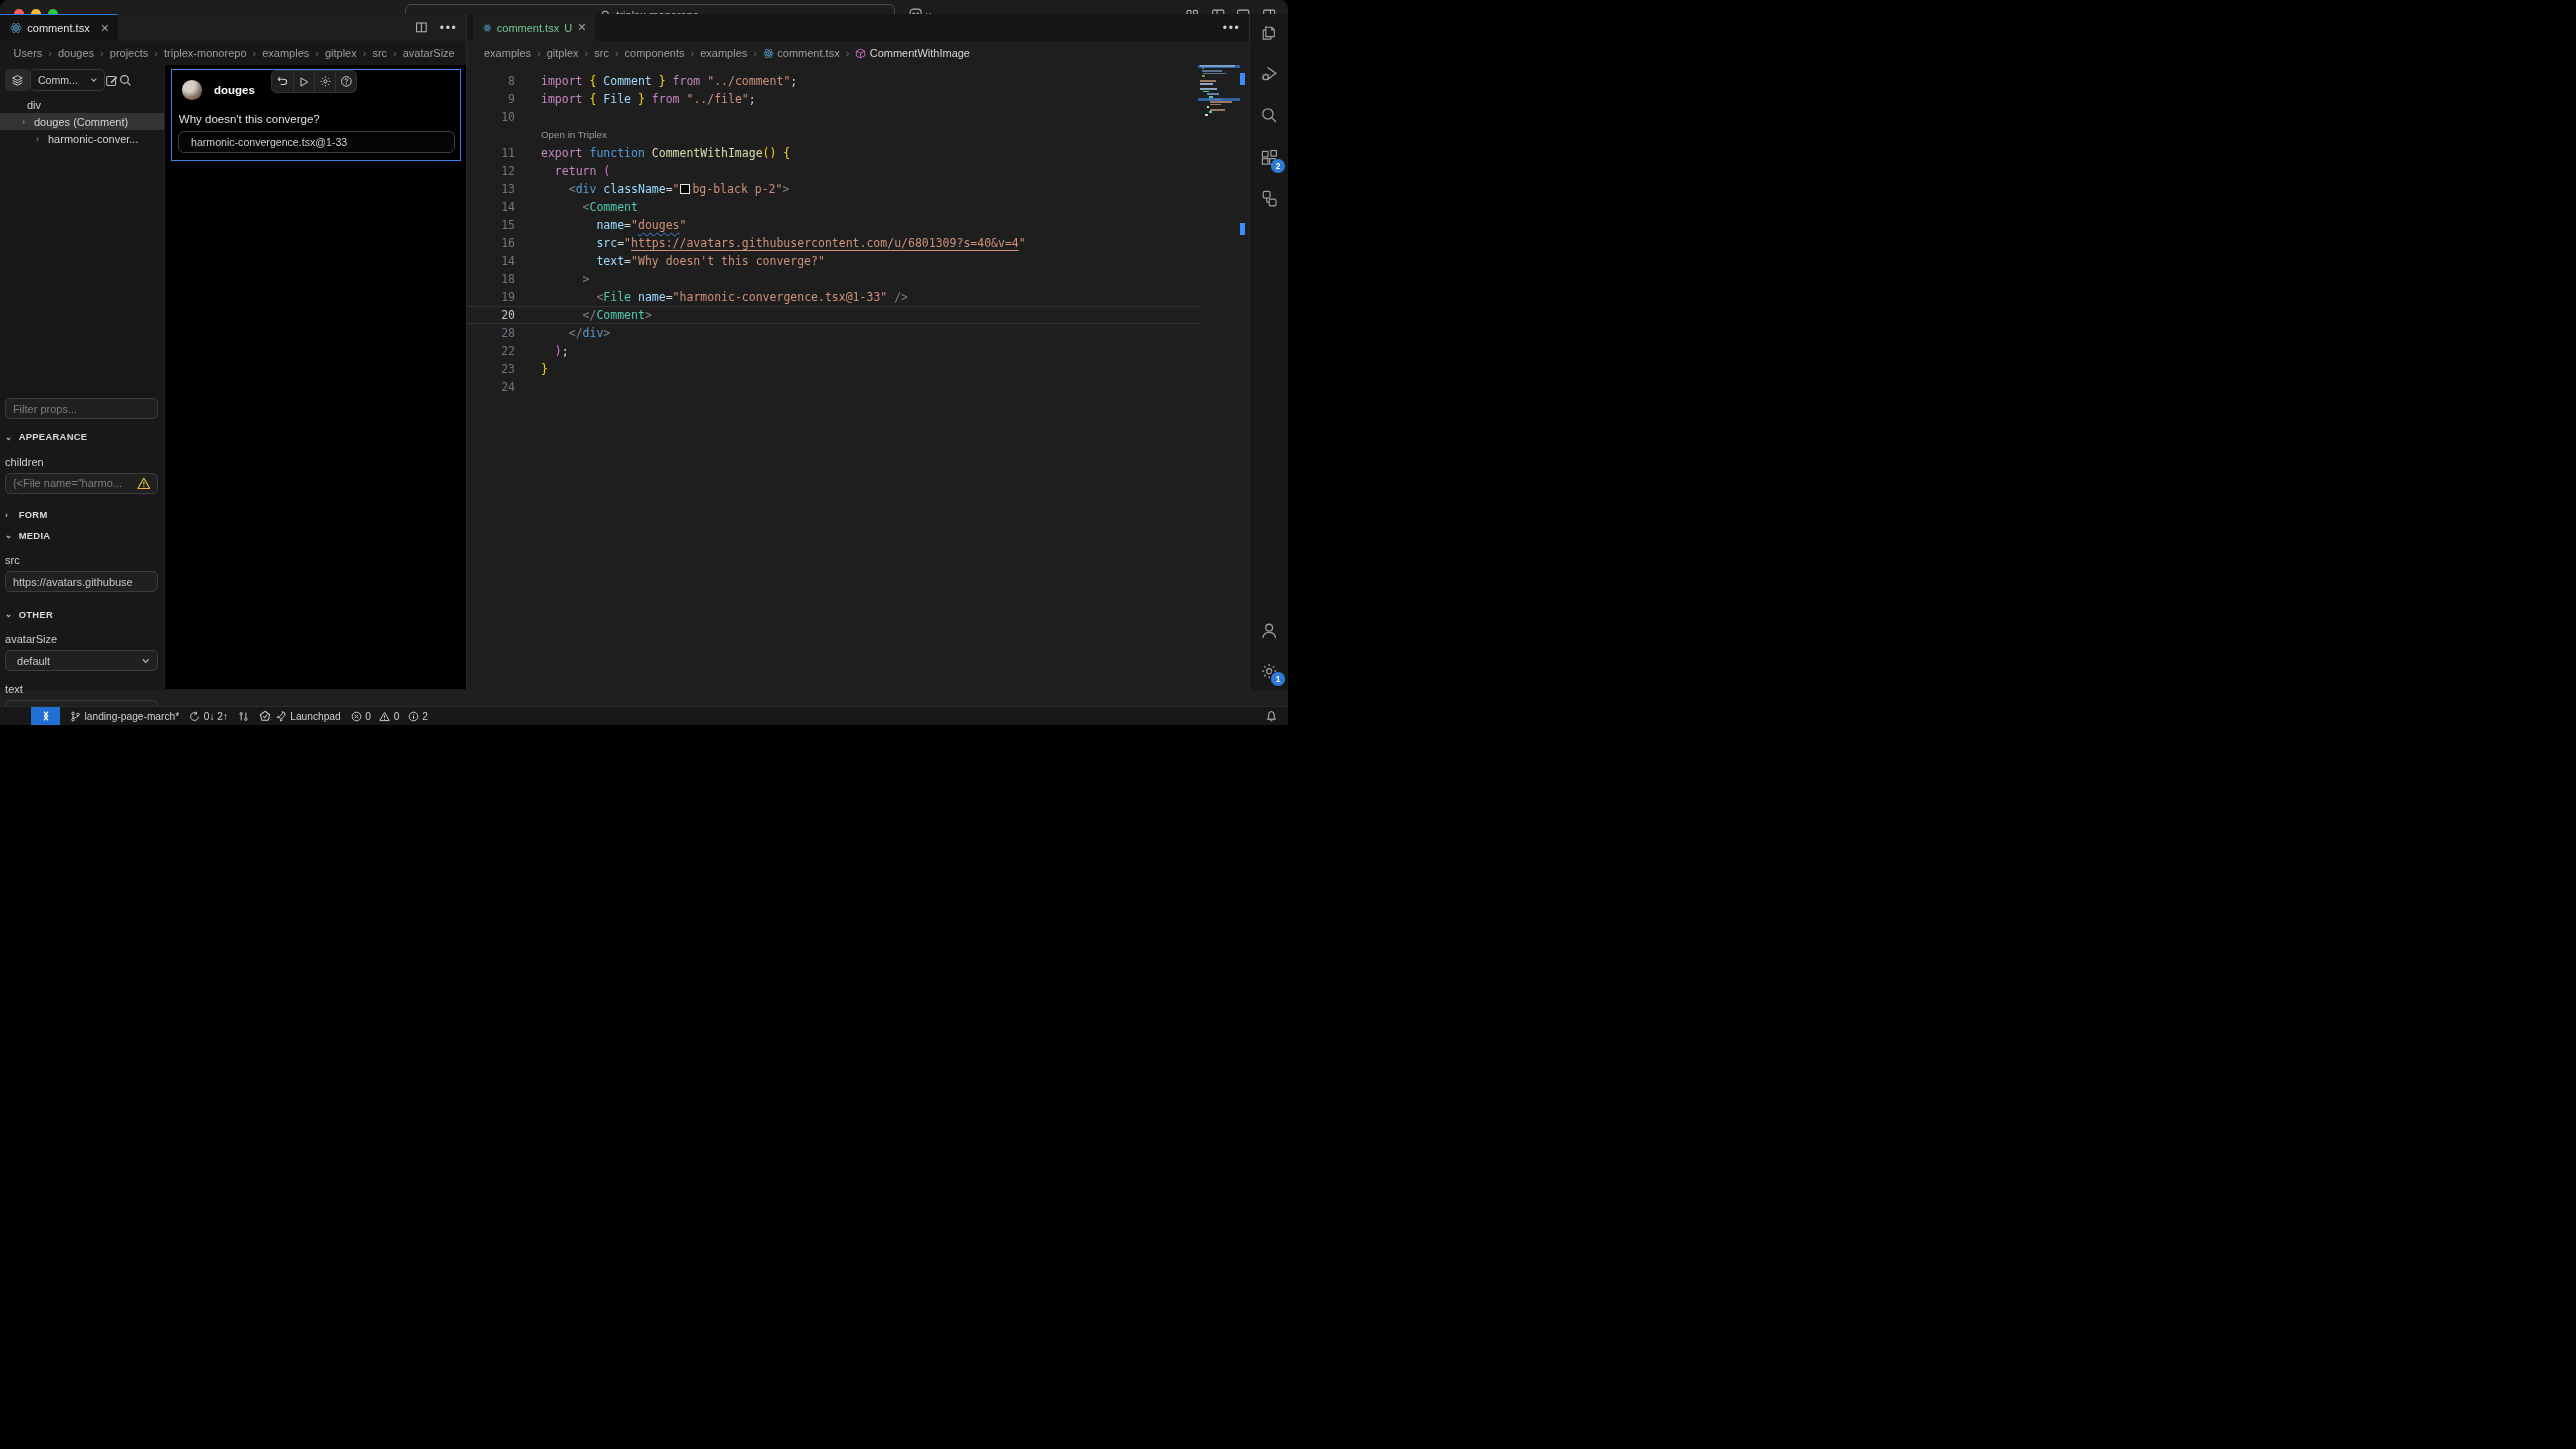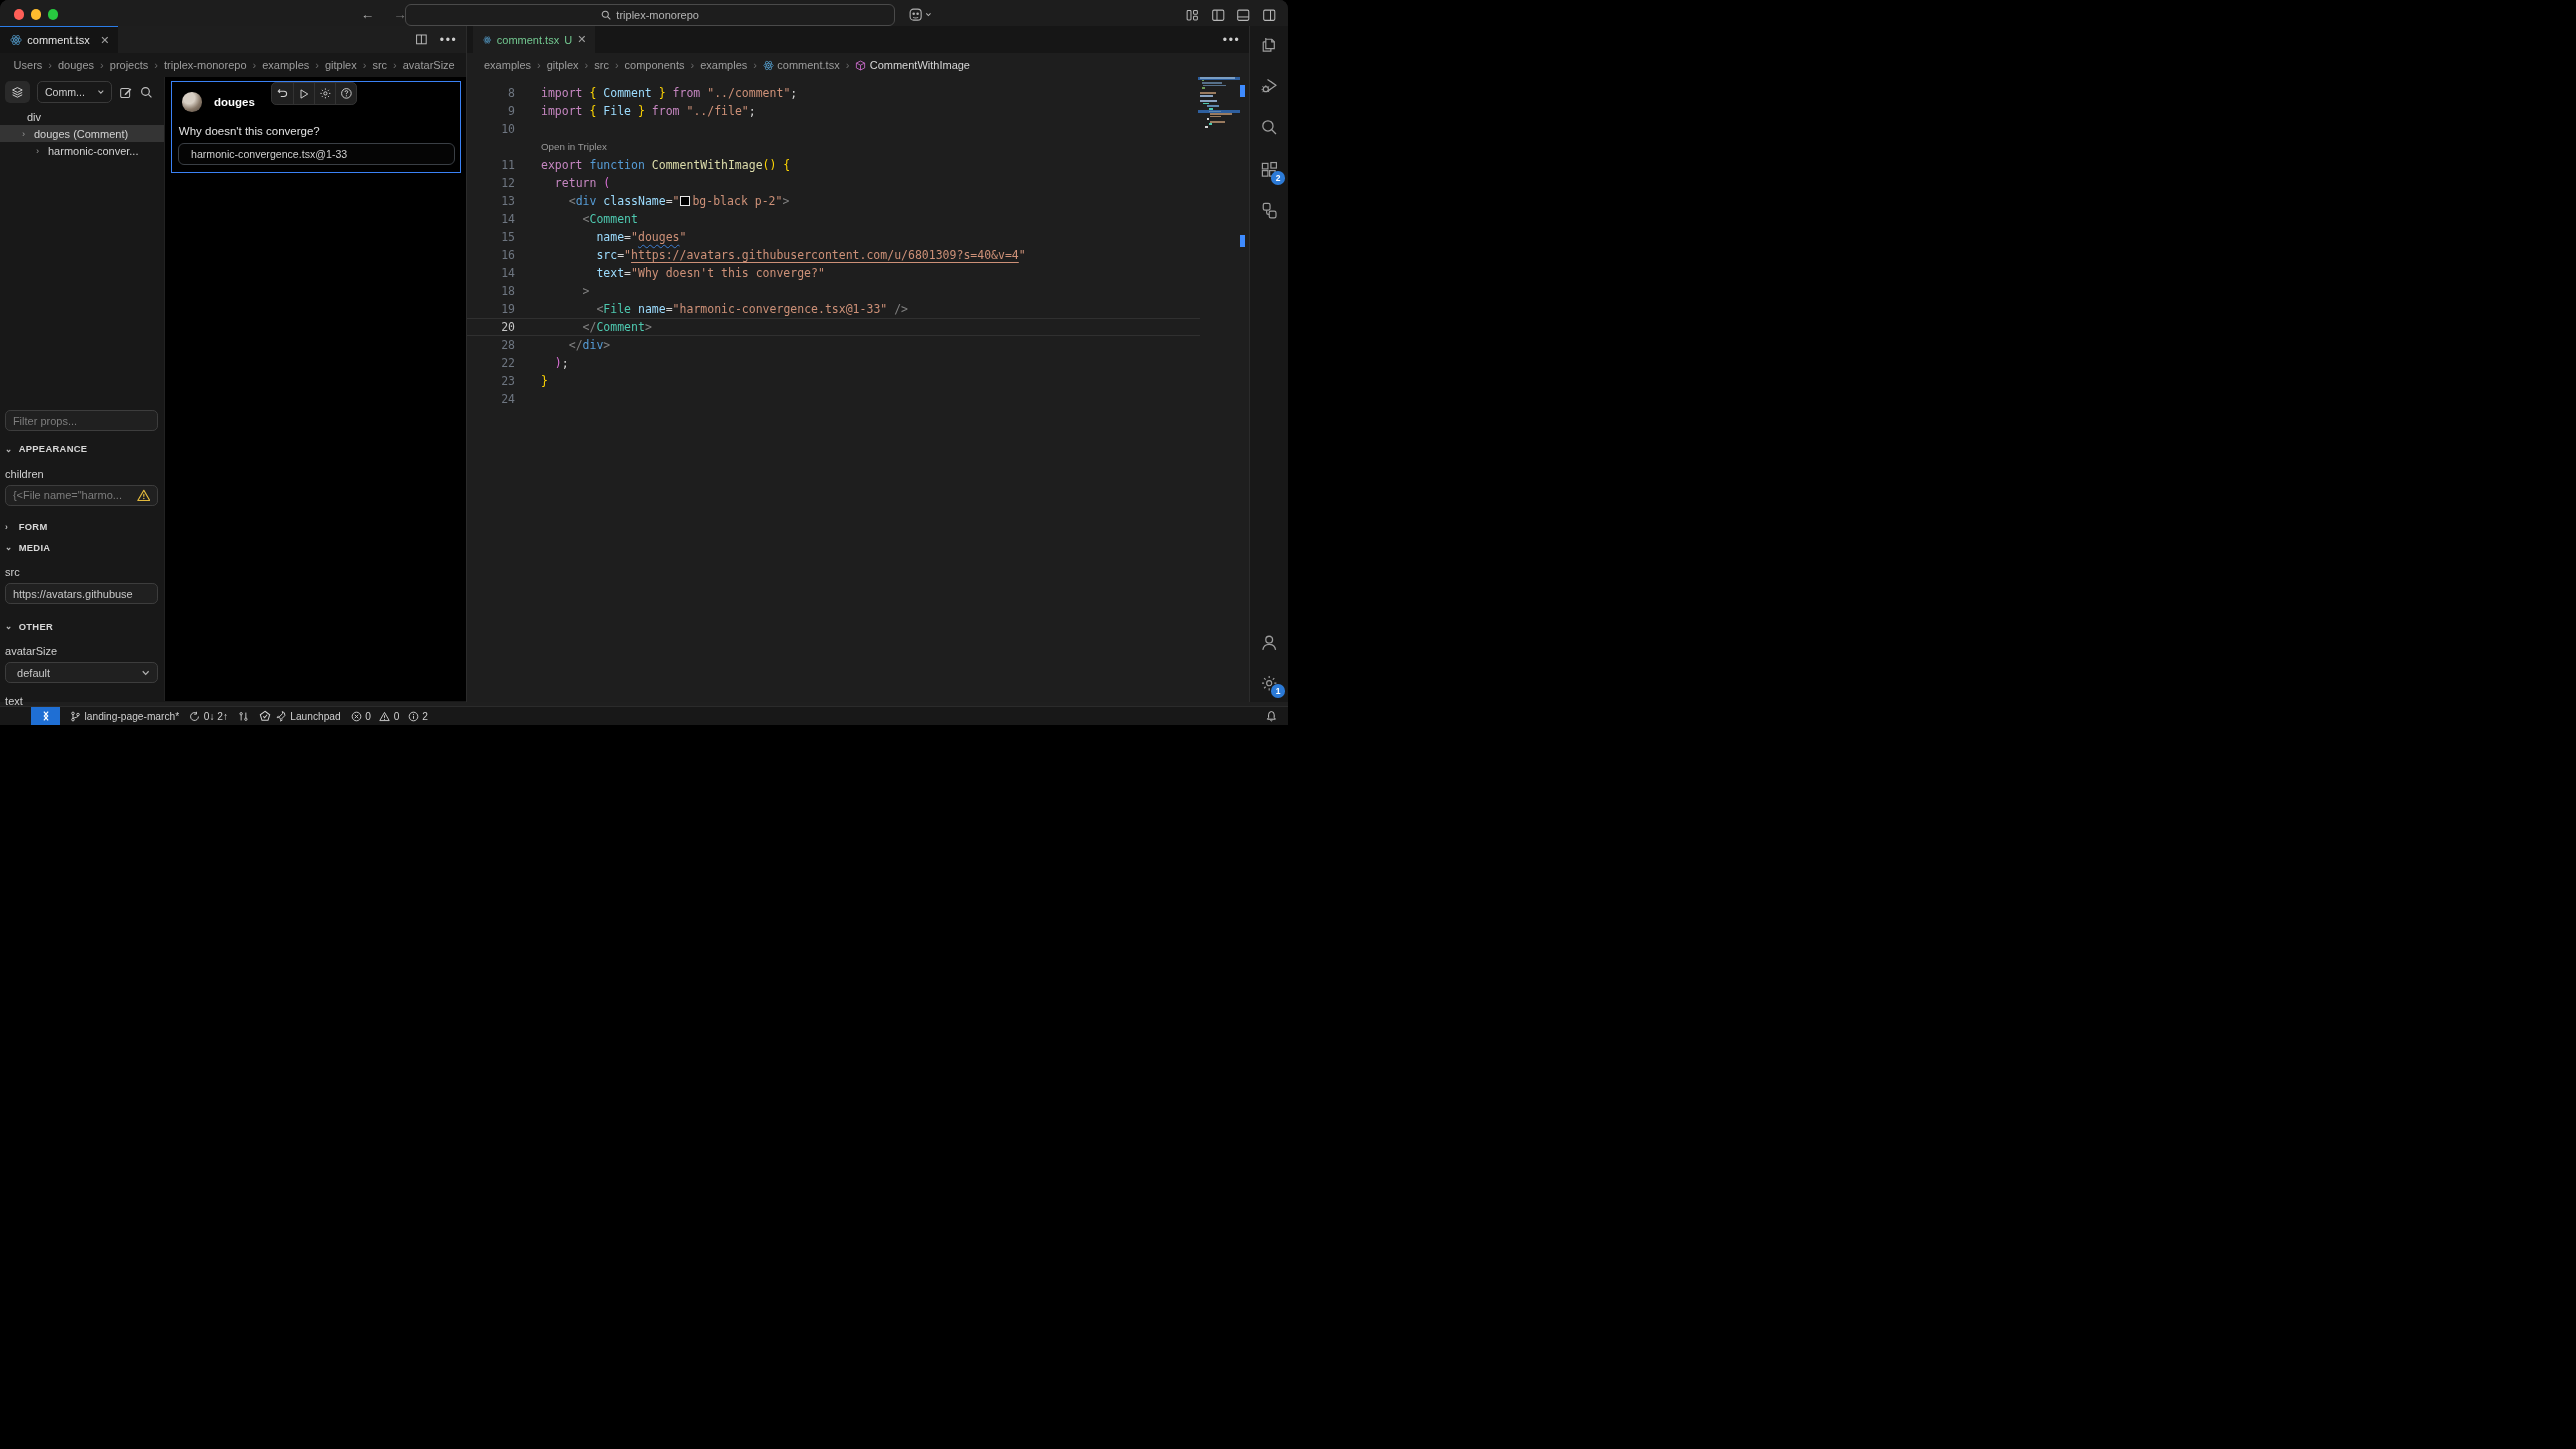--- a/index.html
+++ b/index.html
@@ -14,21 +14,21 @@
   .l-red{background:#ff5f57} .l-yellow{background:#febc2e} .l-green{background:#28c840}
   .navarrows { position:absolute; left:358px; top:5.1px; display:flex; gap:13.6px; }
   .navbtn { width:19px; height:19px; display:flex; align-items:center; justify-content:center; color:#b6b6b6; font-size:13.6px; }
   .navbtn.dim { color:#7a7a7a; }
   .urlbar { position:absolute; left:405px; top:4.3px; width:490px; height:22px; background:#1d1d1d; border:0.9px solid #4a4a4a; border-radius:6px; display:flex; align-items:center; justify-content:center; gap:5.1px; color:#b5b5b5; font-size:11px; }
   .profile-ico { position:absolute; left:908px; top:6.8px; display:flex; align-items:center; gap:1.7px; color:#b0b0b0; }
   .winicons { position:absolute; right:12px; top:7.7px; display:flex; gap:11px; color:#b8b8b8; }
   .winicons svg, .profile-ico svg { display:block; }
 
   
-  .main { position:absolute; top:26px; left:0; width:1288px; height:676px; }
+  .main { position:absolute; top:14px; left:0; width:1288px; height:676px; }
   .leftgroup { position:absolute; left:0; top:0; width:467px; height:676px; background:#181818; border-right:0.9px solid #2b2b2b; }
   .editorgroup { position:absolute; left:467px; top:0; width:782px; height:676px; background:#1e1e1e; }
   .activitybar { position:absolute; left:1249px; top:0; width:39px; height:676px; background:#181818; border-left:0.9px solid #2b2b2b; }
 
   
   .tabstrip { position:relative; height:27px; background:#1e1e1e; }
   .editorgroup .tabstrip { background:#161616; }
   .tab { position:absolute; left:0; top:0; height:27px; display:flex; align-items:center; gap:5.1px; padding:0 8.5px 0 10.2px; font-size:11px; }
   .tab.lefttab { width:118px; background:#141414; border-top:1.7px solid #2b7de9; color:#e5e5e5; }
   .tab.righttab { left:6px; width:122px; background:#1e1e1e; color:#73c991; }
@@ -41,21 +41,21 @@
   .editorgroup .breadcrumb { background:#1e1e1e; padding-left:17px; }
   .bc-item { display:flex; align-items:center; gap:3.4px; }
   .bc-sep { margin:0 6px; color:#6a6a6a; }
   .bc-last { color:#d6d6d6; }
 
   
   .left-body { position:absolute; top:51px; left:0; width:467px; height:624px; }
   .tree-col { position:absolute; left:0; top:0; width:164px; height:624px; background:#181818; }
   .preview { position:absolute; left:164px; top:0; width:302px; height:624px; background:#000; border-left:0.9px solid #222; }
 
-  .side-toolbar { position:absolute; top:4.3px; left:5.1px; display:flex; align-items:center; gap:7px; }
+  .side-toolbar { position:absolute; top:4.3px; left:5.1px; display:flex; align-items:center; gap:0; }
   .layers-btn { width:25px; height:22px; background:#2a2a2a; border-radius:5.1px; display:flex; align-items:center; justify-content:center; }
   .comp-select { width:75px; height:22px; border:0.9px solid #3a3a3a; border-radius:5.1px; display:flex; align-items:center; justify-content:space-between; padding:0 6.8px; font-size:10.6px; color:#cfcfcf; }
   .icon-plain { color:#c0c0c0; display:flex; align-items:center; }
 
   .tree { position:absolute; top:31px; left:0; width:164px; }
   .tree-row { height:17px; display:flex; align-items:center; font-size:11px; color:#d2d2d2; white-space:nowrap; }
   .tree-row.sel { background:#343434; }
   .tree-chev { color:#9a9a9a; font-size:9.4px; width:12px; display:inline-block; }
 
   

